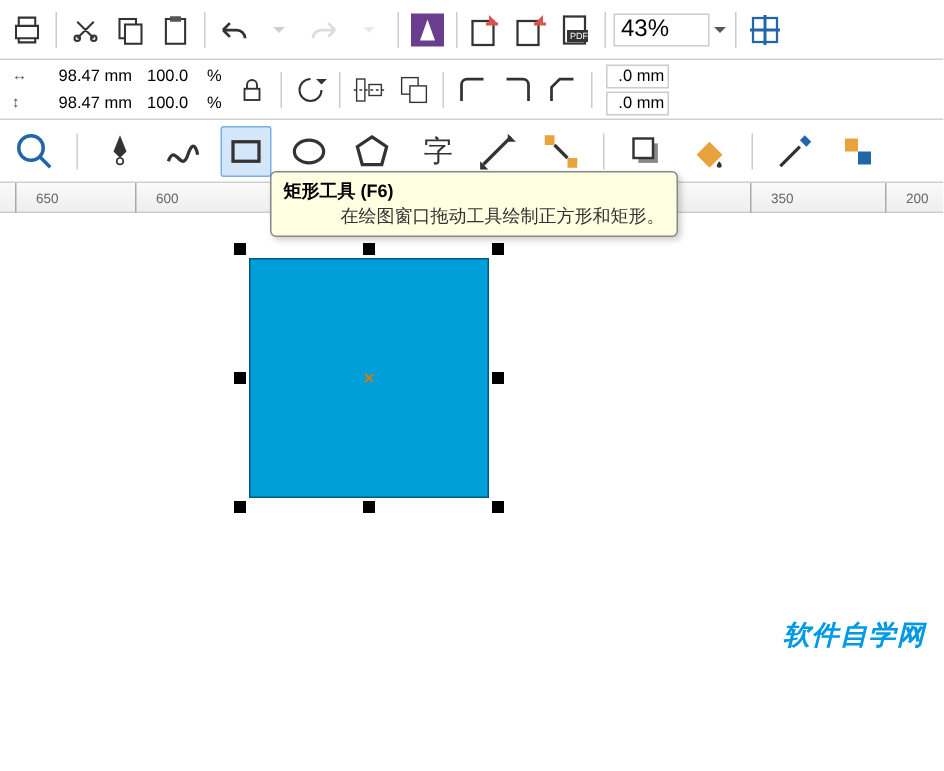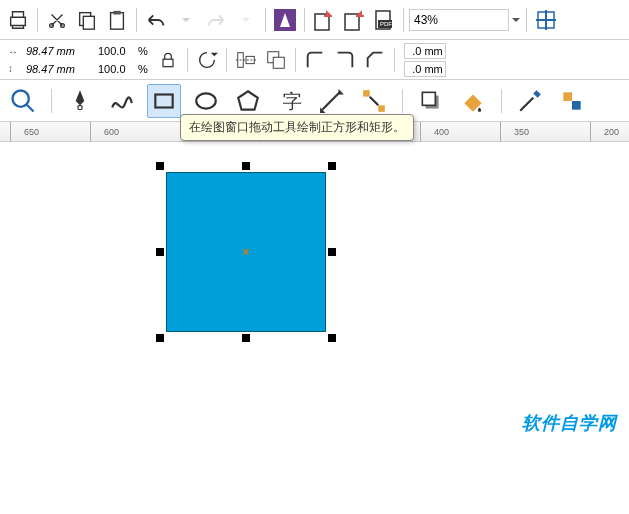--- a/index.html
+++ b/index.html
@@ -33,41 +33,41 @@
       border-radius: 2px;
     }
     .tb-btn.disabled { opacity: 0.4; cursor: default; }
     .divider {
       width: 1px;
       height: 24px;
       background: #ccc;
       margin: 0 3px;
     }
     .zoom-input {
-      width: 100px;
+      width: 64px;
       height: 22px;
-      font-size: 12px;
+      font-size: 16px;
       padding: 0 4px;
       border: 1px solid #ccc;
     }
     .dim-row {
       display: flex;
       align-items: center;
       gap: 4px;
       height: 16px;
       font-size: 11px;
     }
     .dim-block {
       display: flex;
       flex-direction: column;
       gap: 2px;
       padding: 0 4px;
     }
     .dim-label { color: #555; font-size: 10px; width: 14px; }
-    .dim-value { width: 62px; text-align: left; font-style: italic; }
+    .dim-value { width: 62px; text-align: right; }
     .pct-value { width: 36px; text-align: left; }
     .tool-row {
       display: flex;
       align-items: center;
       gap: 8px;
       padding: 4px 6px;
       background: #fff;
       border-bottom: 1px solid #d0d0d0;
       height: 42px;
     }
@@ -114,21 +114,21 @@
       background: #ffffe1;
       border: 1px solid #888;
       padding: 4px 8px;
       font-size: 12px;
       z-index: 100;
       box-shadow: 2px 2px 4px rgba(0,0,0,0.2);
       border-radius: 4px;
       line-height: 1.4;
     }
     .tooltip .tt-title { color: #000; font-weight: bold; }
-    .tooltip .tt-desc { color: #333; }
+    .tooltip .tt-desc { color: #333; margin-left: 38px; }
     .blue-square {
       position: absolute;
       left: 166px;
       top: 30px;
       width: 160px;
       height: 160px;
       background: #009fd9;
       border: 1px solid #005a7a;
     }
     .sel-handle {
@@ -425,20 +425,21 @@
   <div class="ruler-tick" style="left:10px">650</div>
   <div class="ruler-tick" style="left:90px">600</div>
   <div class="ruler-tick" style="left:260px">500</div>
   <div class="ruler-tick" style="left:420px">400</div>
   <div class="ruler-tick" style="left:500px">350</div>
   <div class="ruler-tick" style="left:590px">200</div>
 </div>
 
 <div class="canvas-area">
   <div class="tooltip">
+    <div class="tt-title">矩形工具 (F6)</div>
     <div class="tt-desc">在绘图窗口拖动工具绘制正方形和矩形。</div>
   </div>
 
   <div class="blue-square"></div>
 
   <div class="sel-handle" style="left:156px; top:20px"></div>
   <div class="sel-handle" style="left:242px; top:20px"></div>
   <div class="sel-handle" style="left:328px; top:20px"></div>
   <div class="sel-handle" style="left:156px; top:106px"></div>
   <div class="sel-handle" style="left:328px; top:106px"></div>

